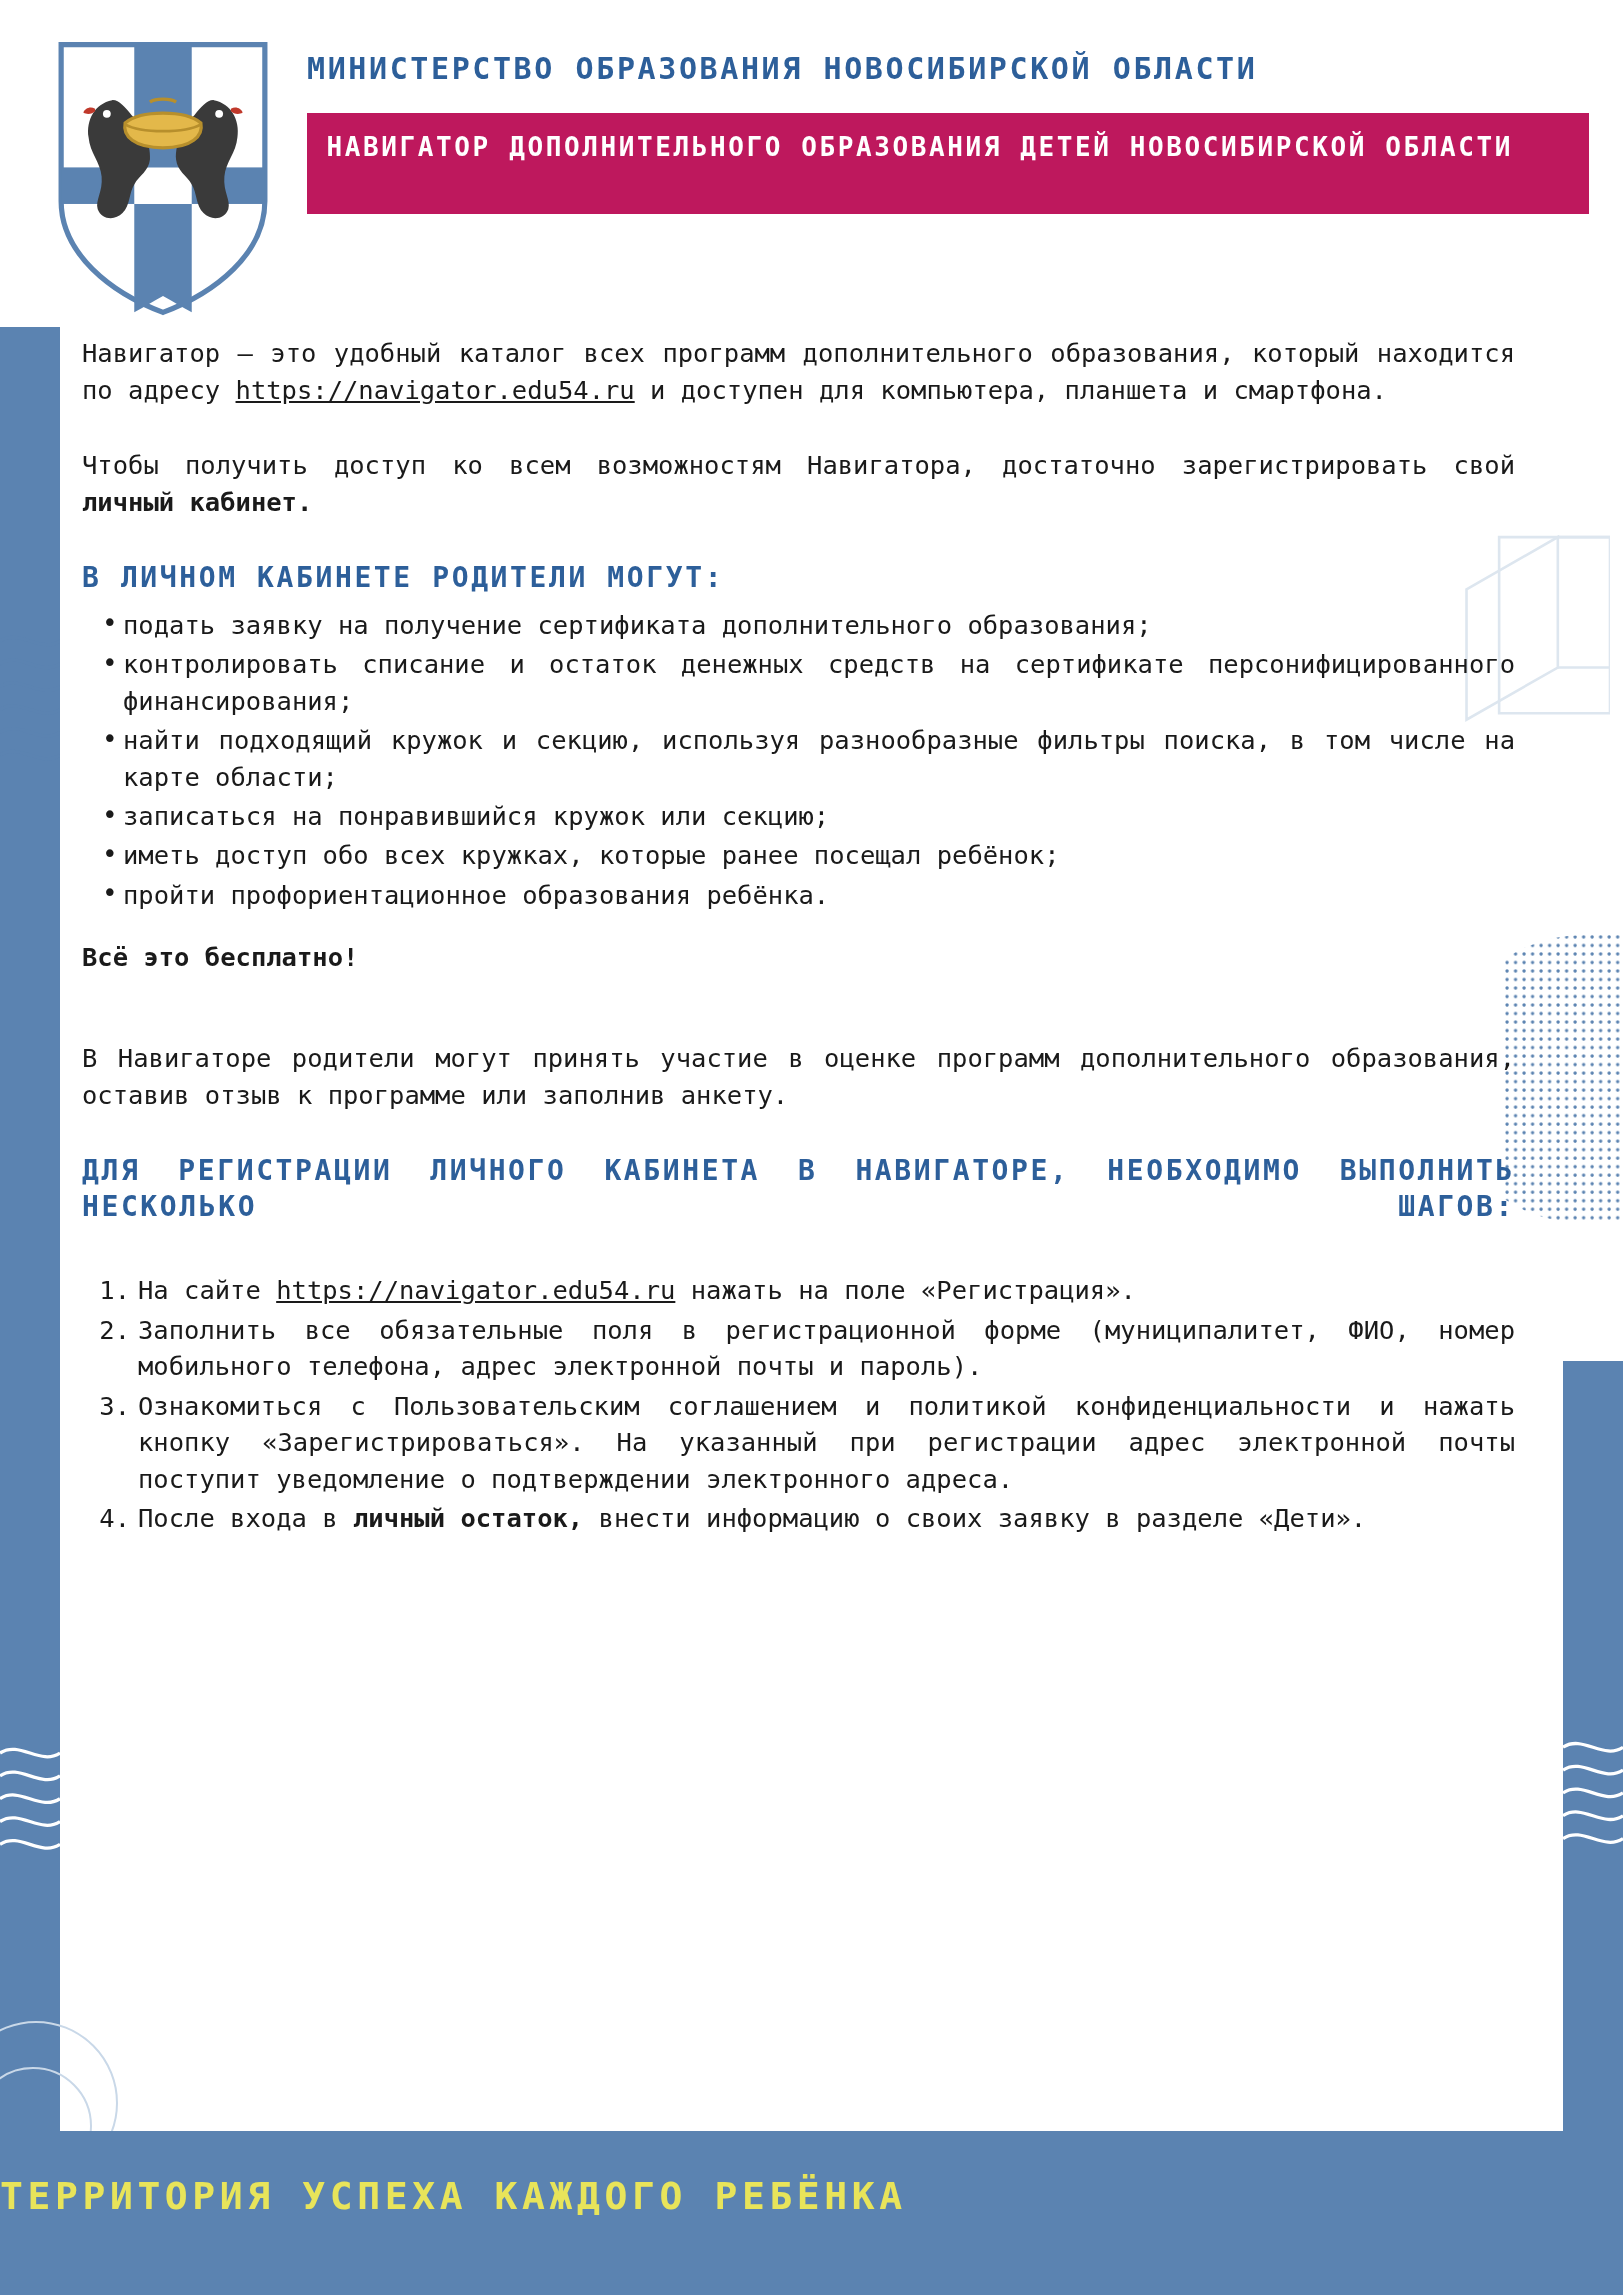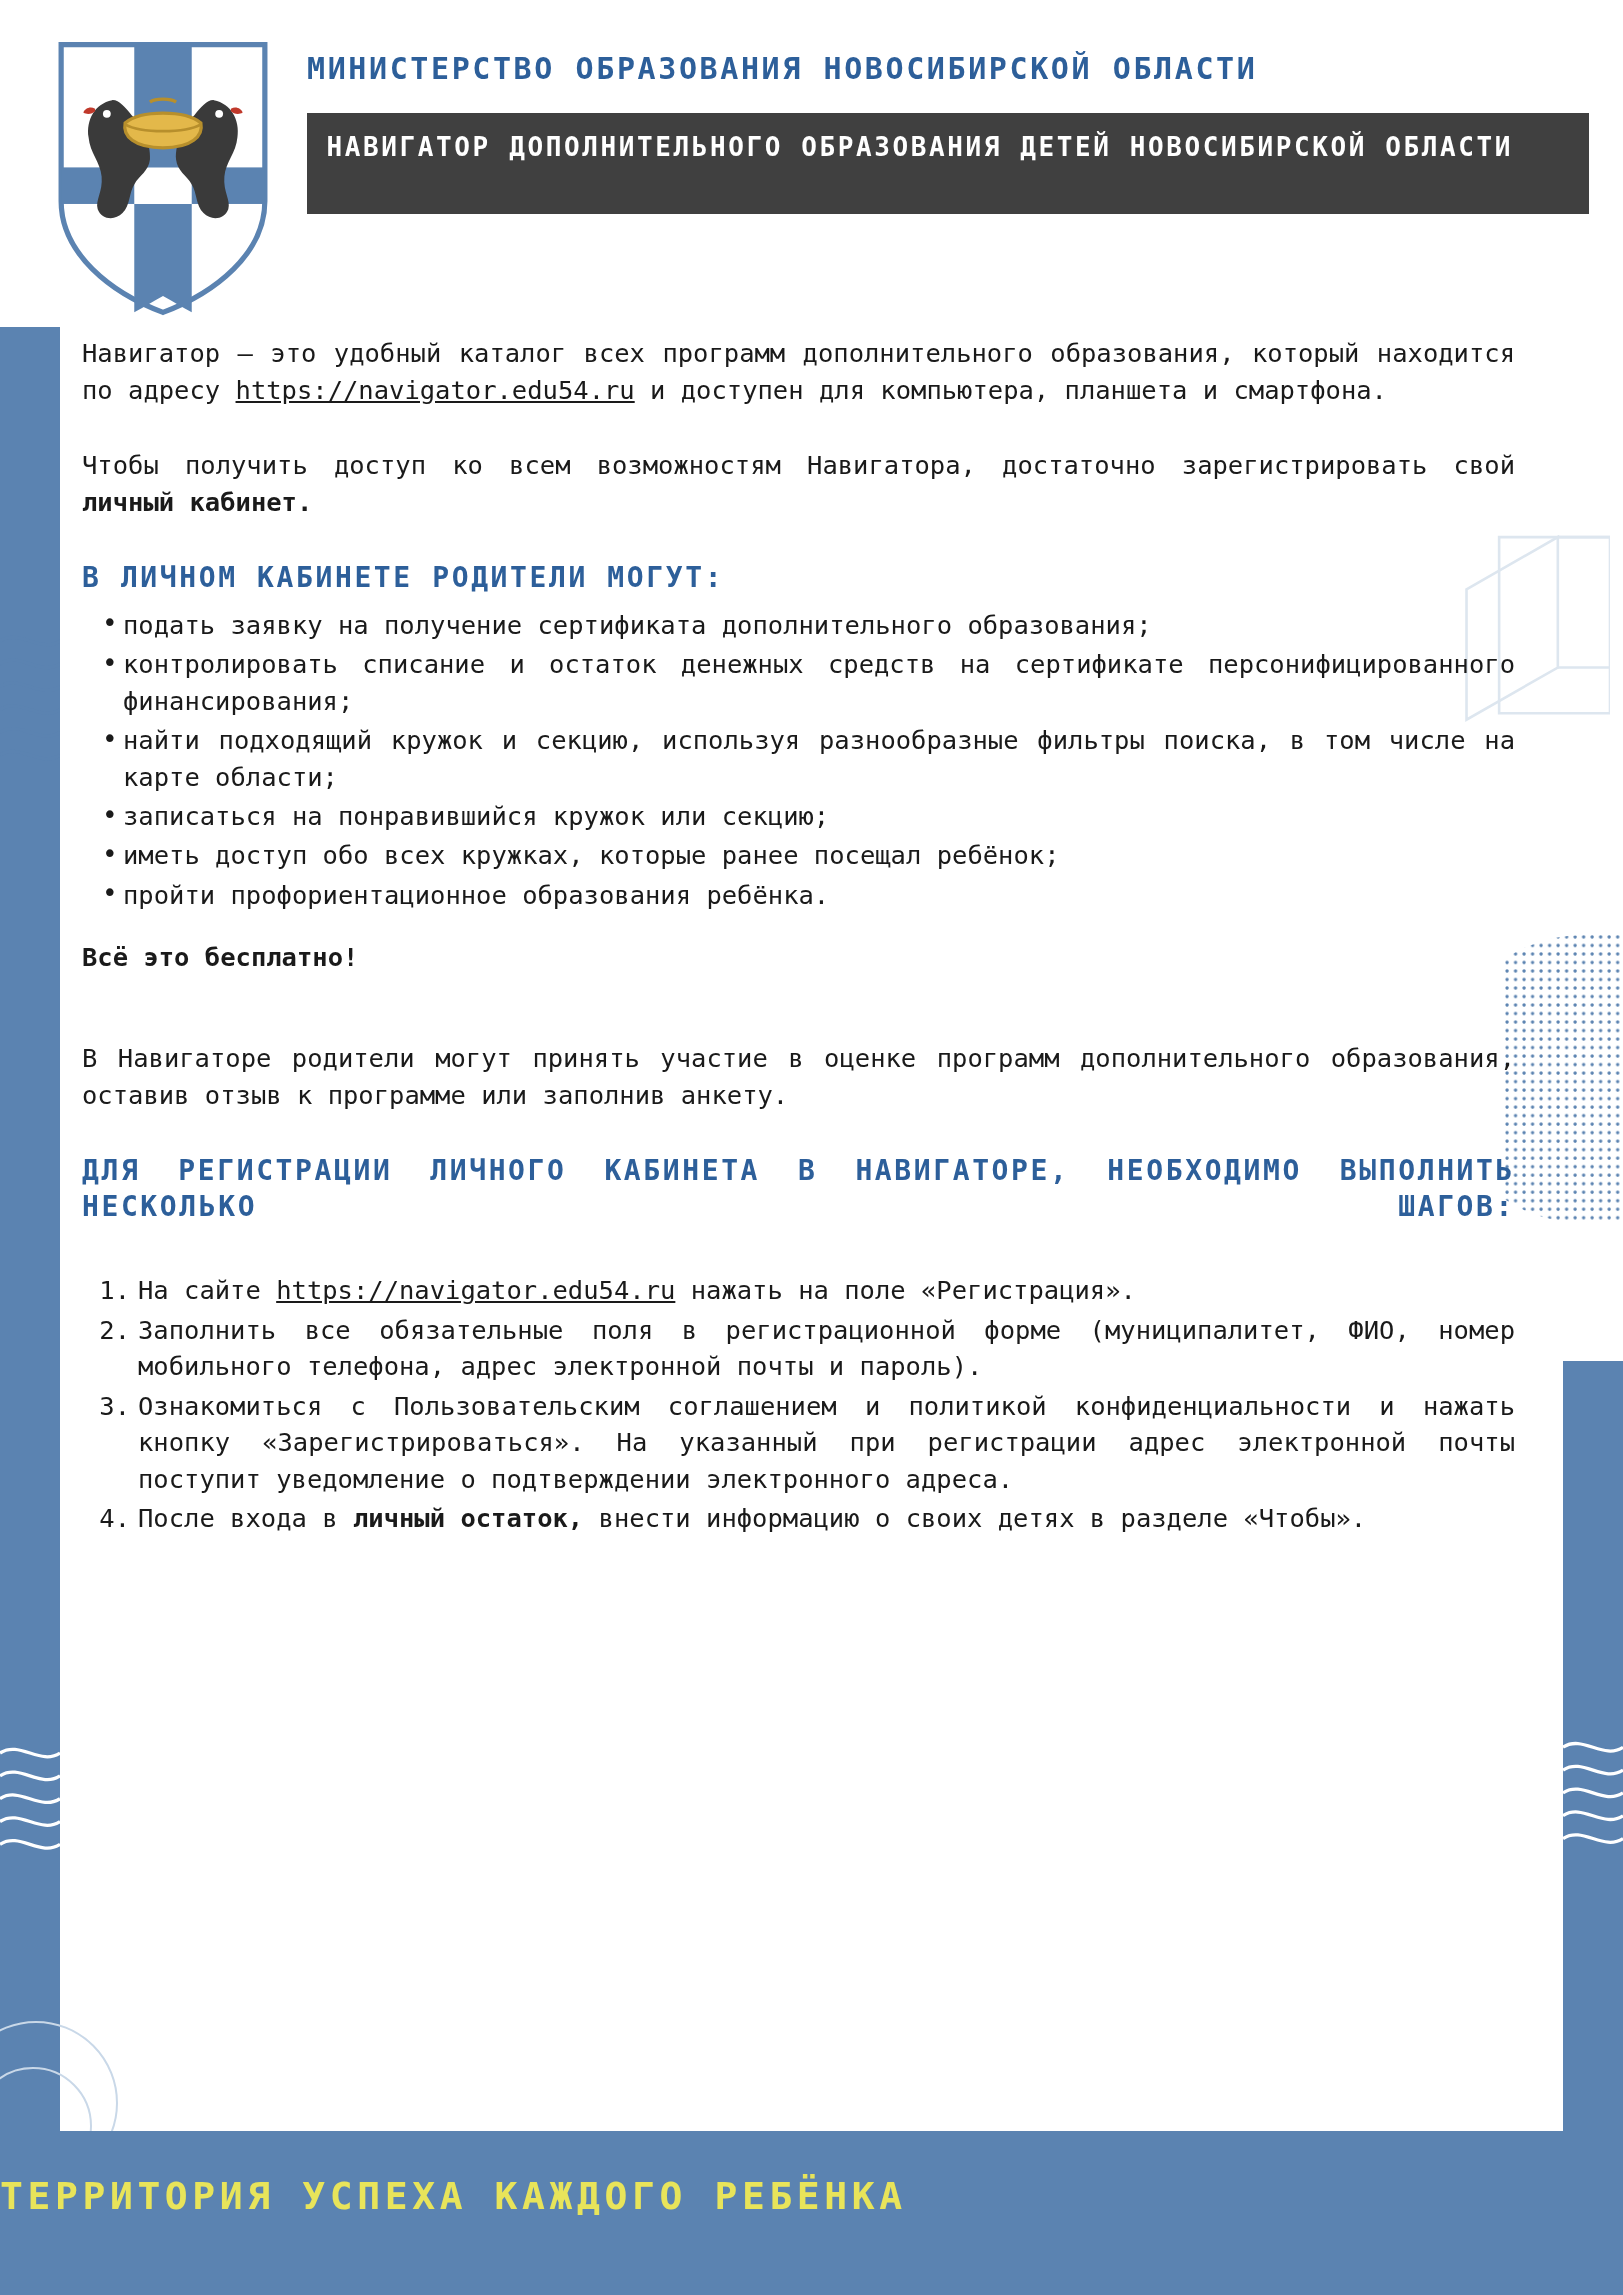--- a/index.html
+++ b/index.html
@@ -119,21 +119,21 @@
     letter-spacing: 2.6px;
     color: #2d5f9a;
     line-height: 1.2;
   }
   .nav-bar {
     position: absolute;
     left: 307px;
     top: 113px;
     width: 1282px;
     height: 101px;
-    background: #404040;
+    background: #be185d;
   }
   .nav-bar-text {
     position: absolute;
     left: 19.6px;
     top: 18.3px;
     right: 13px;
     color: #ffffff;
     font-size: 26px;
     font-weight: bold;
     letter-spacing: 2.6px;
@@ -362,21 +362,21 @@
   <p class="just">В Навигаторе родители могут принять участие в оценке программ дополнительного образования, оставив отзыв к программе или заполнив анкету.</p>
 
   <div class="spacer-md"></div>
 
   <h2 class="section-head just">ДЛЯ РЕГИСТРАЦИИ ЛИЧНОГО КАБИНЕТА В НАВИГАТОРЕ, НЕОБХОДИМО ВЫПОЛНИТЬ НЕСКОЛЬКО ШАГОВ:</h2>
 
   <ol class="steps">
     <li class="nojust"><span>На сайте </span><a class="link" href="#">https://navigator.edu54.ru</a><span> нажать на поле «Регистрация».</span></li>
     <li>Заполнить все обязательные поля в регистрационной форме (муниципалитет, ФИО, номер мобильного телефона, адрес электронной почты и пароль).</li>
     <li>Ознакомиться с Пользовательским соглашением и политикой конфиденциальности и нажать кнопку «Зарегистрироваться». На указанный при регистрации адрес электронной почты поступит уведомление о подтверждении электронного адреса.</li>
-    <li><span>После входа в </span><span class="bold">личный остаток,</span><span> внести информацию о своих детях в разделе «Чтобы».</span></li>
+    <li><span>После входа в </span><span class="bold">личный остаток,</span><span> внести информацию о своих заявку в разделе «Дети».</span></li>
   </ol>
 
   <div class="spacer-md"></div>
 
 </div>
 
 <div class="footer-band"></div>
 <div class="footer-text">ТЕРРИТОРИЯ УСПЕХА КАЖДОГО РЕБЁНКА</div>
 
 

